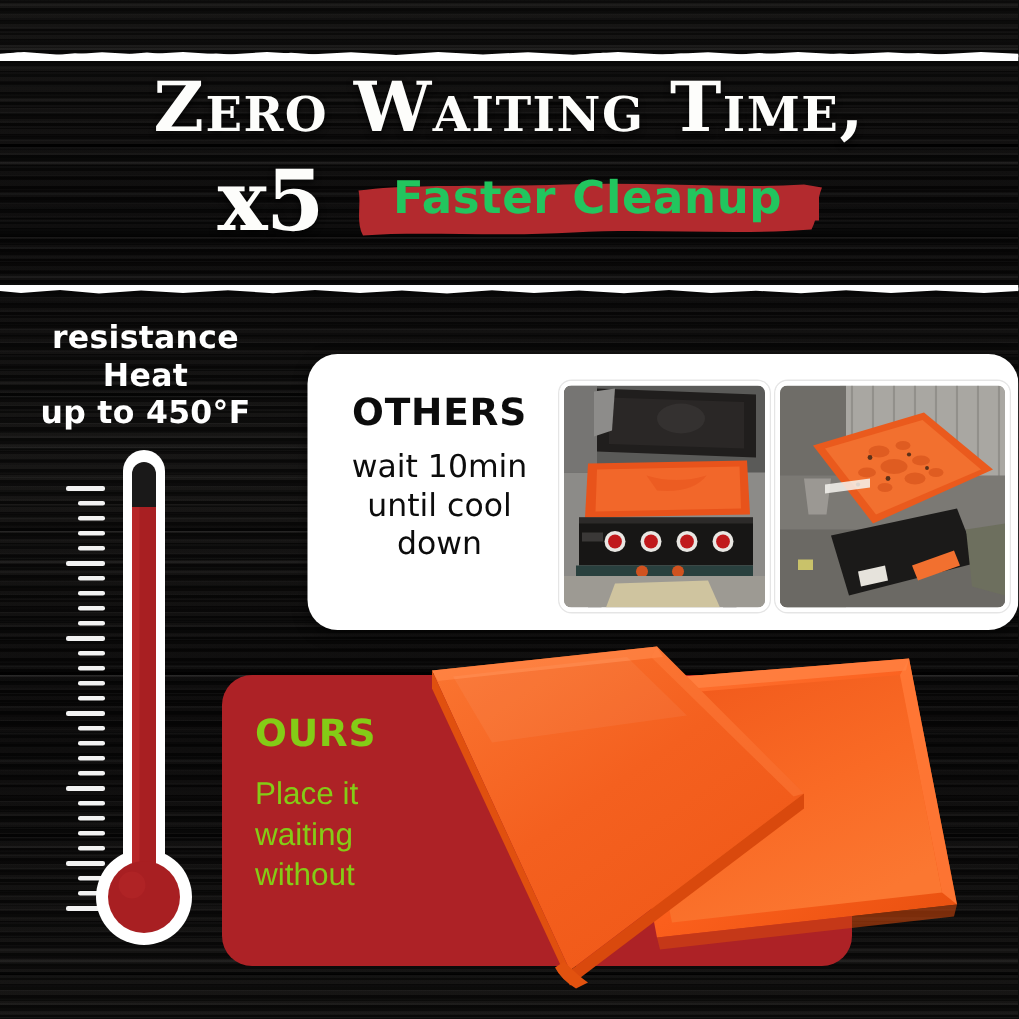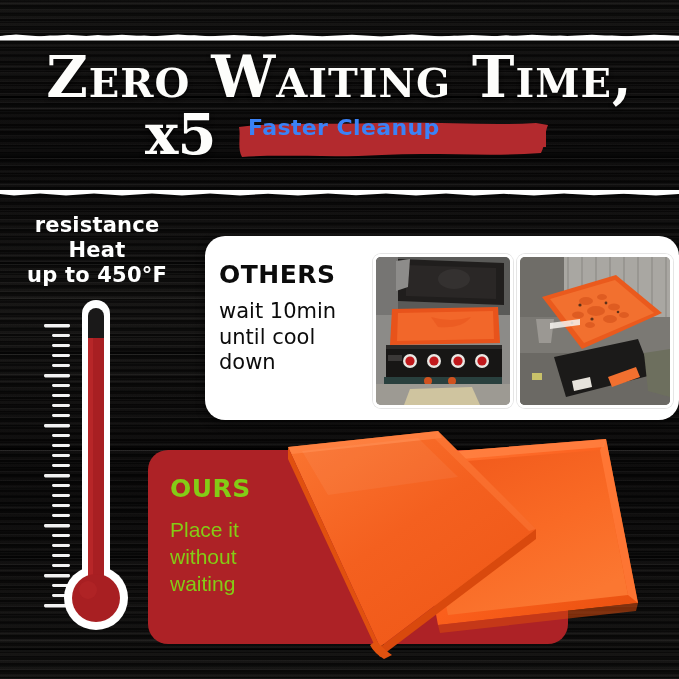--- a/index.html
+++ b/index.html
@@ -40,21 +40,21 @@
   
   .torn{position:absolute;left:-6px;width:692px;height:10px;}
   .torn svg{display:block;width:100%;height:100%;}
 
   
   .header-block{position:absolute;left:0;top:38px;width:679px;height:156px;}
   .title-line1{
     position:absolute;left:0;top:10px;width:679px;
     text-align:center;color:#fdfdfb;
     font-family:"DejaVu Serif",serif;
-    font-weight:700;font-size:57px;letter-spacing:1px;
+    font-weight:700;font-size:46px;letter-spacing:1px;
     font-variant:small-caps;
     line-height:1;
     text-shadow:0 2px 4px rgba(0,0,0,0.65);
     white-space:nowrap;
   }
   .title-line2{
     position:absolute;left:0;top:72px;width:679px;height:62px;
   }
   .brush{
     position:absolute;left:236px;top:8px;width:316px;height:42px;
@@ -63,24 +63,24 @@
   .x5{
     position:absolute;left:145px;top:-4px;
     color:#fdfdfb;
     font-family:"DejaVu Serif",serif;
     font-weight:700;font-size:56px;line-height:1;
     letter-spacing:-1px;
     text-shadow:0 2px 5px rgba(0,0,0,0.7);
     text-align:center;
   }
   .faster{
-    position:absolute;left:248px;top:6px;
-    color:#3b82f6;
+    position:absolute;left:262px;top:6px;
+    color:#22c55e;
     font-family:"DejaVu Sans",sans-serif;
-    font-weight:700;font-size:22px;line-height:1.1;
+    font-weight:700;font-size:30px;line-height:1.1;
     letter-spacing:0.4px;
   }
 
   
   .thermo-label{
     position:absolute;left:4px;top:213px;width:186px;
     text-align:center;color:#ffffff;
     font-family:"DejaVu Sans",sans-serif;
     font-weight:700;font-size:21px;line-height:1.18;
     letter-spacing:0.2px;
@@ -88,21 +88,21 @@
   .thermo{position:absolute;left:30px;top:298px;width:130px;height:350px;}
   .thermo svg{display:block;width:100%;height:100%;}
 
   
   .card-others{
     position:absolute;left:205px;top:236px;width:474px;height:184px;
     background:#ffffff;border-radius:20px;
     box-shadow:0 3px 10px rgba(0,0,0,0.45);
   }
   .others-text{
-    position:absolute;left:14px;top:26px;width:148px;
+    position:absolute;left:14px;top:26px;width:148px;text-align:center;
     color:#0c0c0c;
   }
   .others-title{
     font-family:"DejaVu Sans",sans-serif;
     font-weight:700;font-size:25px;letter-spacing:0.5px;line-height:1;
     margin-bottom:12px;
   }
   .others-body{
     font-family:"DejaVu Sans",sans-serif;
     font-weight:400;font-size:21px;line-height:1.22;
@@ -359,22 +359,22 @@
         <path d="M124,96 L150,92 L150,140 L128,134 Z" fill="#6d6f5e"></path>
       </svg>
     </div>
   </div>
 
   <div class="card-ours">
     <div class="ours-text">
       <div class="ours-title">OURS</div>
       <div class="ours-body">
         <div>Place it</div>
+        <div>waiting</div>
         <div>without</div>
-        <div>waiting</div>
       </div>
     </div>
   </div>
 
   <div class="mats">
     <svg viewBox="0 0 391 254">
       <defs>
         <linearGradient id="gTrayIn" x1="0" y1="0" x2="0.6" y2="1">
           <stop offset="0%" stop-color="#f0571a"></stop>
           <stop offset="60%" stop-color="#f96a25"></stop>

